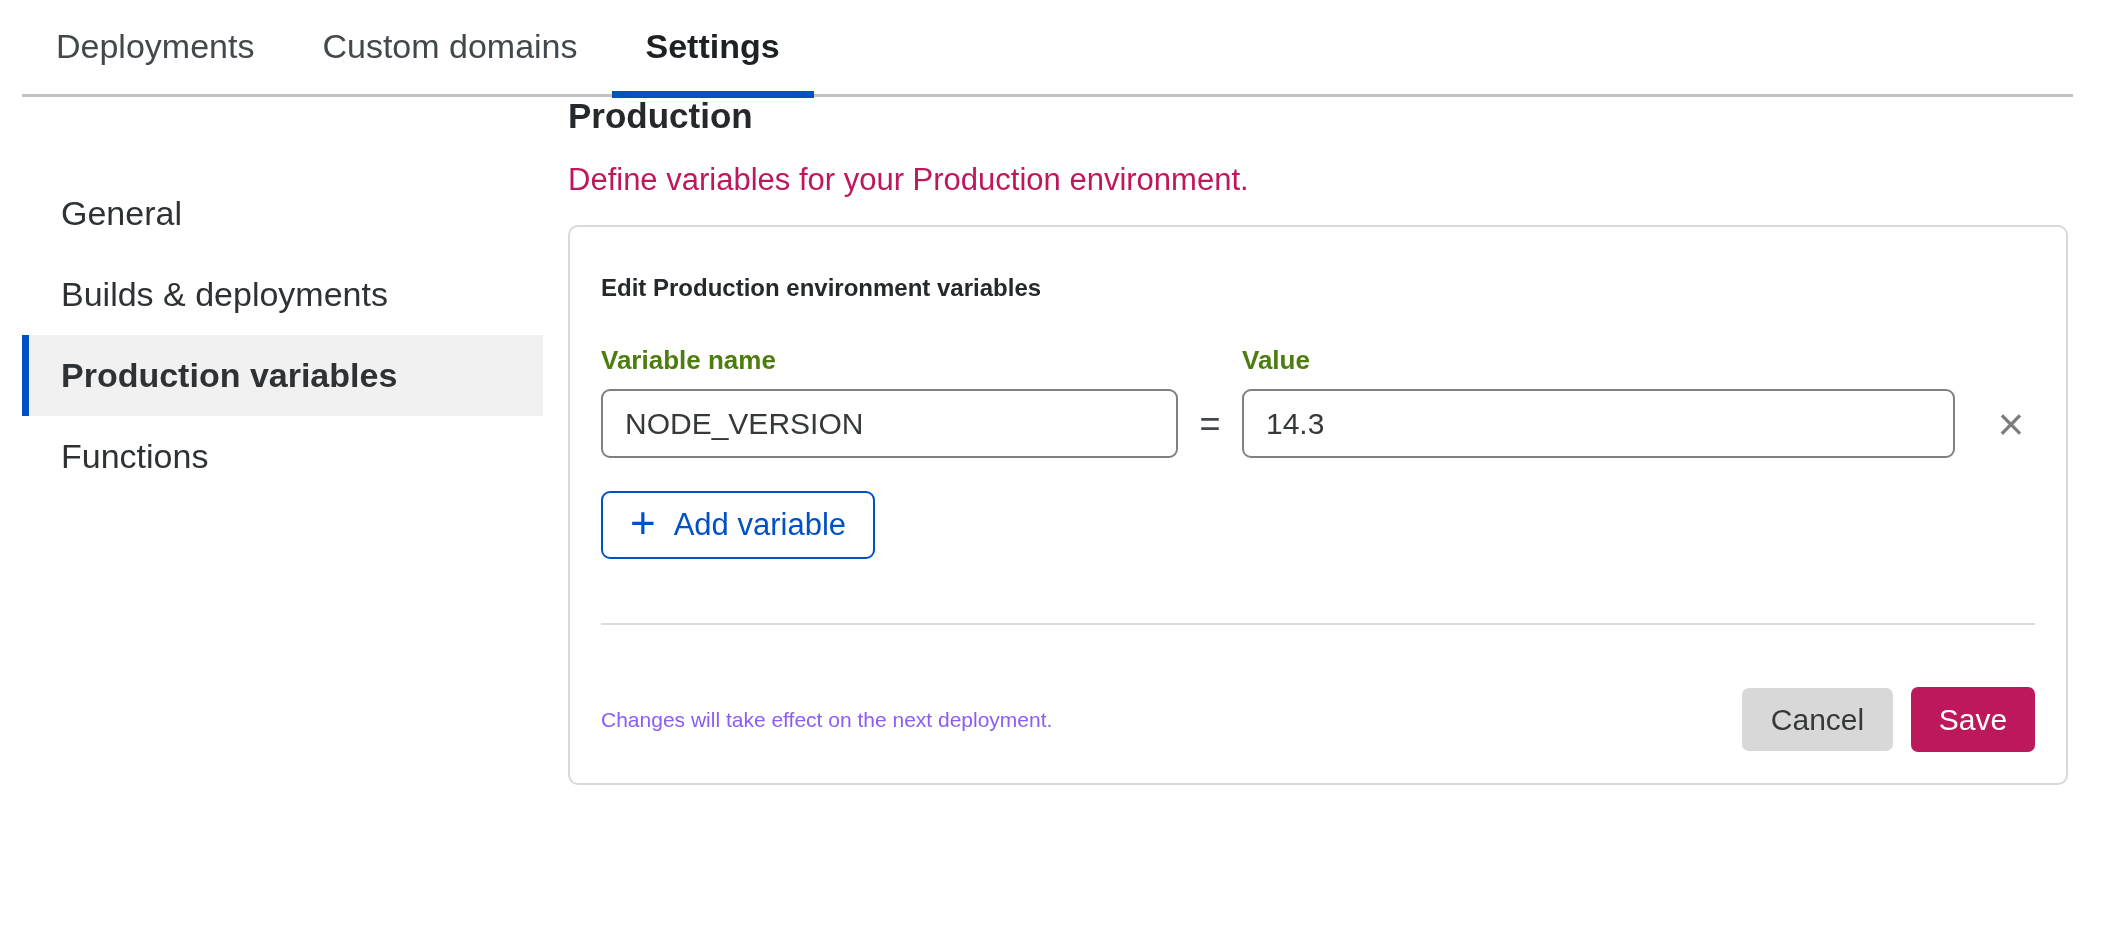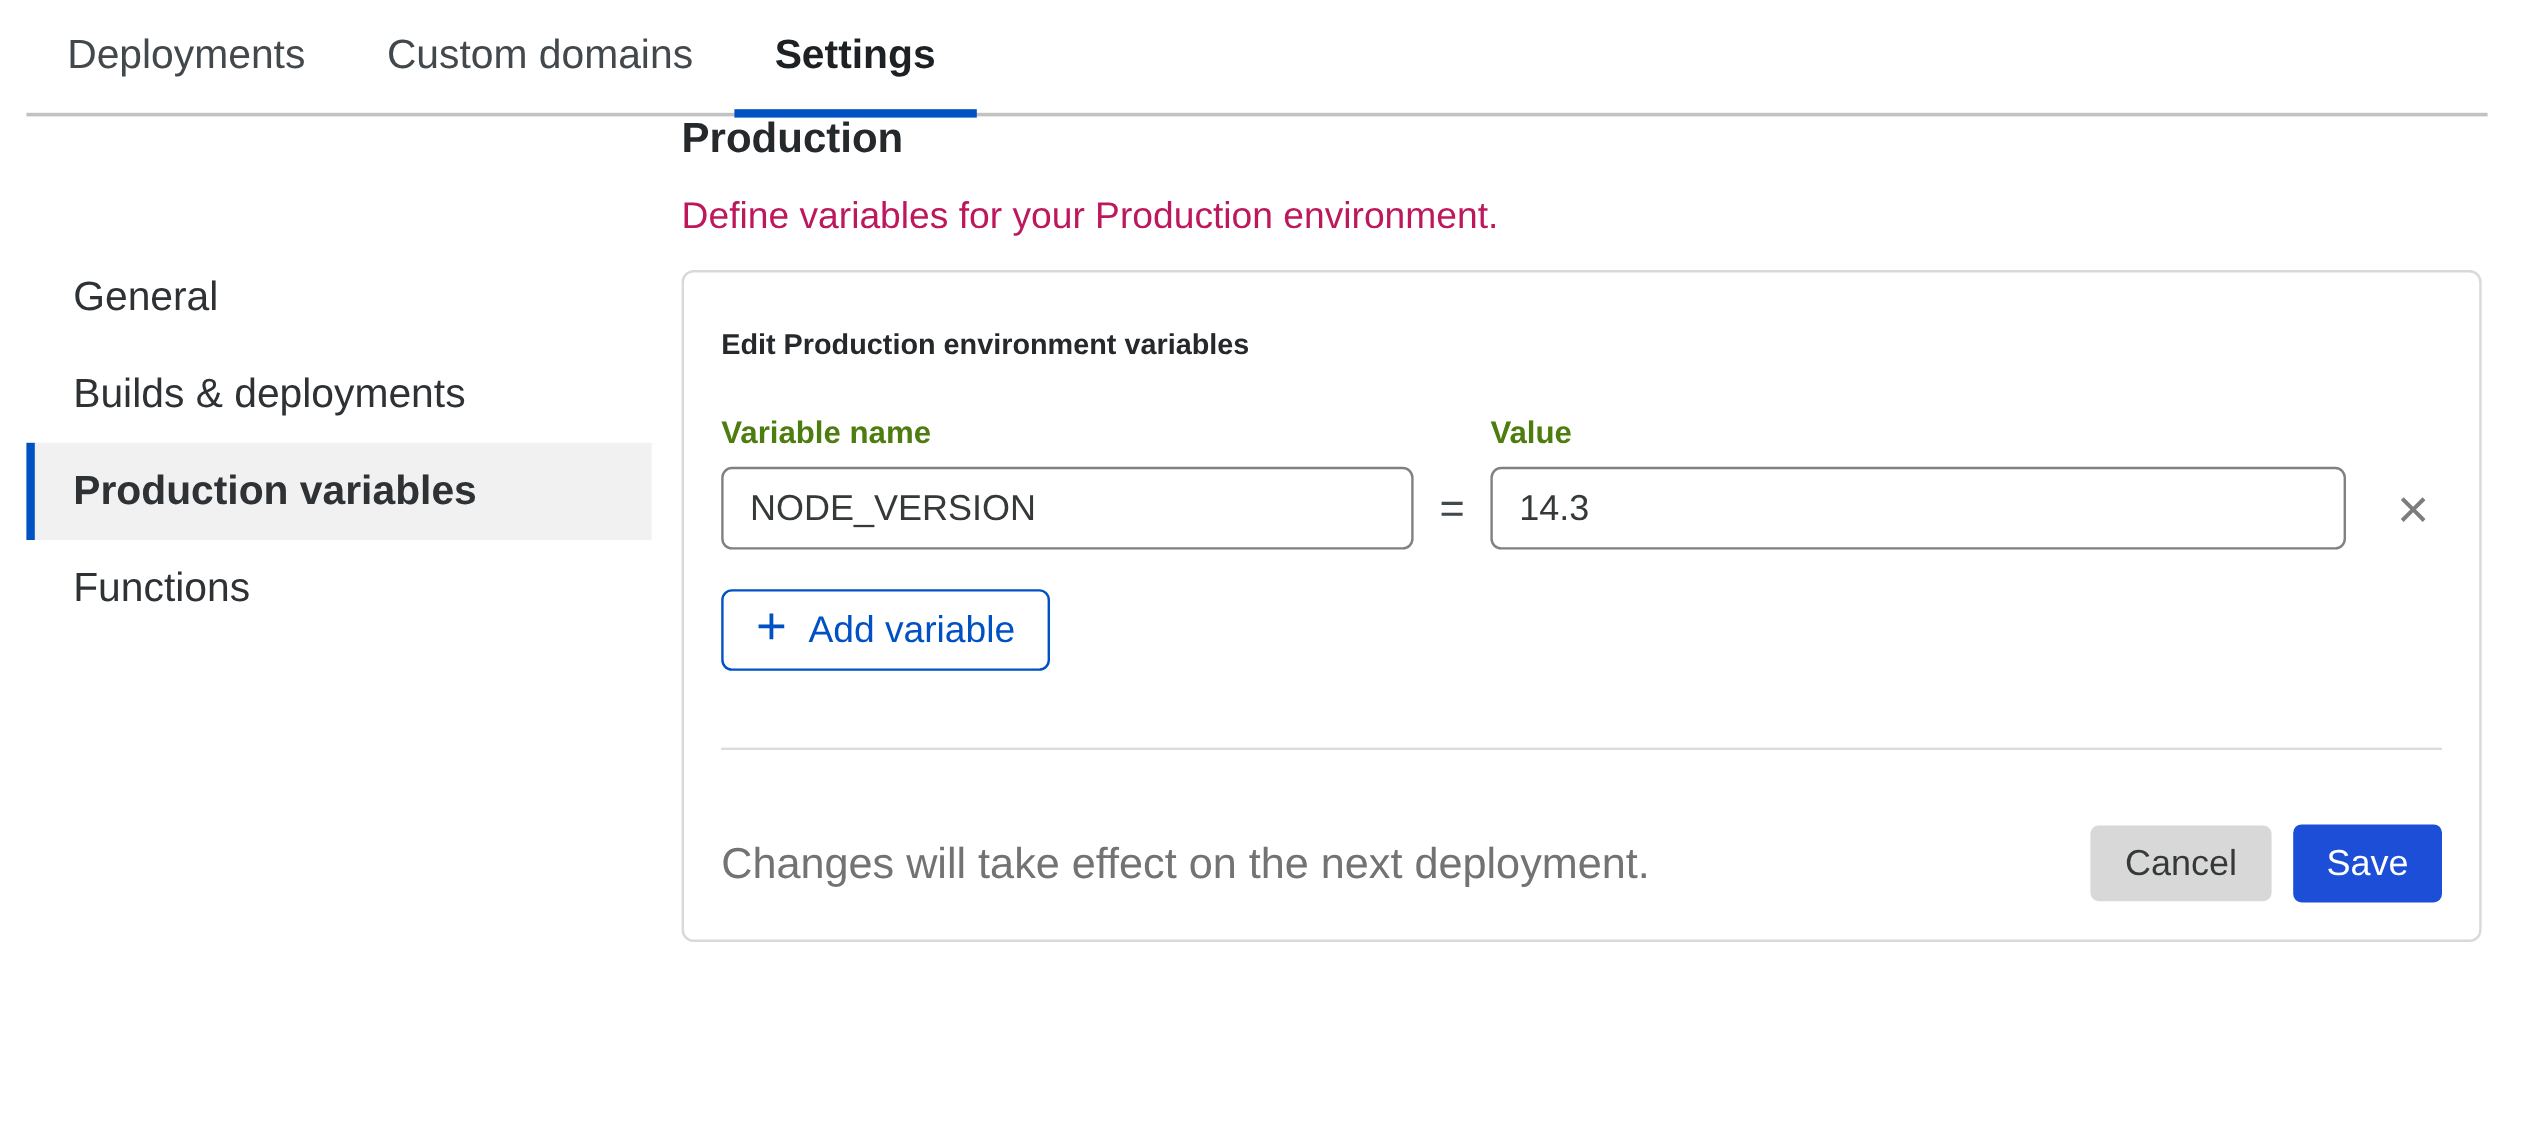--- a/index.html
+++ b/index.html
@@ -31,21 +31,21 @@
   .tab-underline {
     position: absolute;
     left: 0; right: 0; bottom: -4px;
     height: 7px;
     background: #0051c3;
   }
 
   
   .content { display: flex; margin: 0 48px 0 22px; }
 
-  .sidebar { width: 521px; flex-shrink: 0; padding-top: 110px; }
+  .sidebar { width: 521px; flex-shrink: 0; padding-top: 76px; }
   .side-item {
     height: 81px;
     display: flex; align-items: center;
     padding-left: 32px;
     border-left: 7px solid transparent;
     font-size: 34px;
     color: #2e3235;
     cursor: pointer;
   }
   .side-item.active {
@@ -110,31 +110,31 @@
     cursor: pointer;
   }
   .plus-glyph { font-size: 44px; font-weight: 300; line-height: 1; margin-top: -4px; }
 
   .divider { margin-top: 64px; border-top: 2px solid #dcdcdc; }
 
   .footer-row {
     margin-top: 62px;
     display: flex; align-items: center; justify-content: space-between;
   }
-  .note { font-size: 36px; color: #737373; }
+  .note { font-size: 21px; color: #8b5cf6; }
   .actions { display: flex; align-items: center; gap: 18px; }
   .btn {
     border: none; border-radius: 7px;
     font-family: "Liberation Sans", "DejaVu Sans", sans-serif;
     font-size: 30px;
     cursor: pointer;
     display: flex; align-items: center; justify-content: center;
   }
   .cancel-btn { width: 151px; height: 63px; background: #d8d8d8; color: #36393a; }
-  .save-btn { width: 124px; height: 65px; background: #1d4ed8; color: #ffffff; }
+  .save-btn { width: 124px; height: 65px; background: #be185d; color: #ffffff; }
 </style>
 </head>
 <body>
 
 <div class="page">
 
   <nav class="tabs">
     <div class="tab">
       <span>Deployments</span>
     </div>

